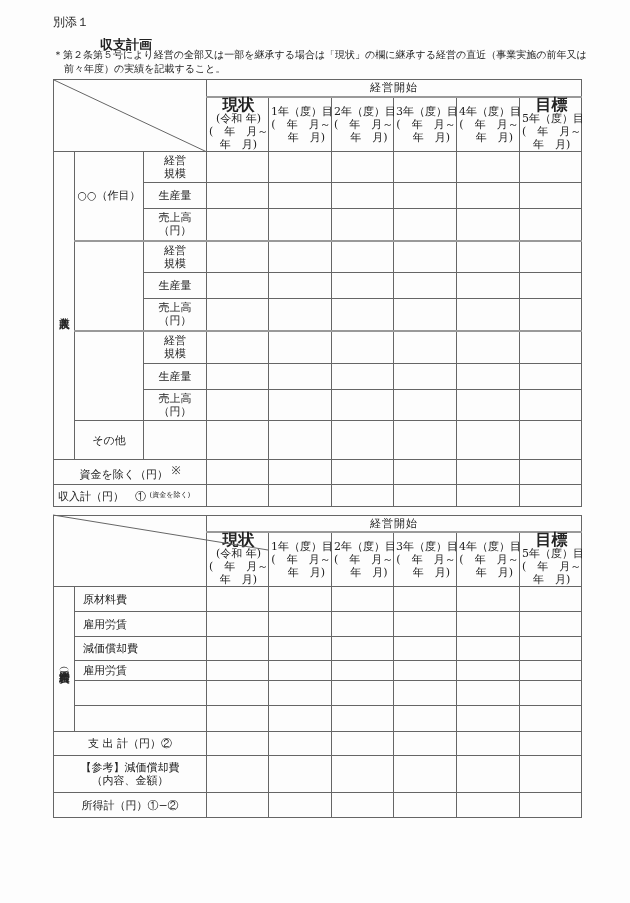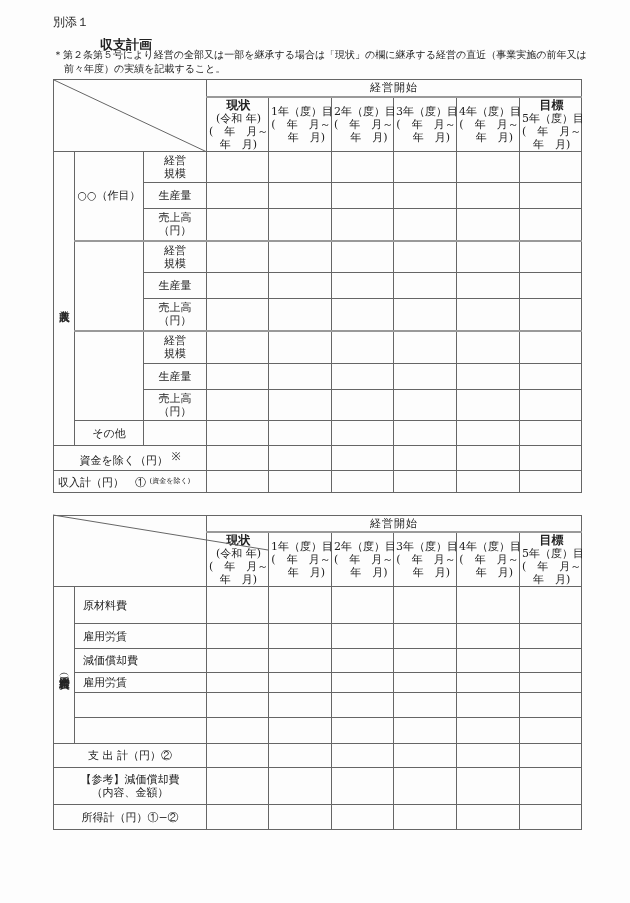--- a/index.html
+++ b/index.html
@@ -9,21 +9,21 @@
   .doc-title { position: absolute; left: 100px; top: 36px; font-size: 13px; font-weight: bold; }
   .note { position: absolute; left: 53px; top: 48px; width: 540px; font-size: 10px; line-height: 14px;
           padding-left: 11px; text-indent: -11px; }
 
   table.plan { position: absolute; left: 53px; border-collapse: collapse; table-layout: fixed; }
   table.plan td { border: 1px solid #666; padding: 0; font-size: 11px; text-align: center;
                   vertical-align: middle; line-height: 13px; }
   table.plan tr.thick-top td { border-top: 2px solid #999; }
   .hdr-start { font-size: 11.5px; letter-spacing: 1px; }
   .hdr-col { font-size: 8.5px; line-height: 11px; text-align: left; padding-left: 2px !important; }
-  .hdr-col .big { display: block; text-align: center; font-size: 12px; line-height: 14px; font-weight: bold; }
+  .hdr-col .big { display: block; text-align: center; font-size: 16px; line-height: 14px; font-weight: bold; }
   .hdr-col .line { display: block; white-space: nowrap; }
   .vert { writing-mode: vertical-rl; text-orientation: upright; font-size: 11px; letter-spacing: 0px; }
   .item { font-size: 11px; line-height: 13px; }
   .left-label { text-align: left !important; padding-left: 8px !important; }
   .sup { font-size: 7px; vertical-align: 3px; }
   .sup2 { font-size: 11px; vertical-align: 4px; }
   .diag-cell { position: relative; }
   svg.diag { position: absolute; left: 0; top: 0; overflow: visible; pointer-events: none; }
 </style>
 </head>
@@ -176,21 +176,21 @@
     <td class="item" style="white-space:pre-line">売上高
 （円）</td>
     <td></td>
         <td></td>
         <td></td>
         <td></td>
         <td></td>
         <td></td>
   </tr>
 
-  <tr style="height:25px">
+  <tr style="height:39px">
     <td class="item">その他</td>
     <td></td>
     <td></td>
         <td></td>
         <td></td>
         <td></td>
         <td></td>
         <td></td>
   </tr>
 
@@ -265,21 +265,21 @@
           <span class="line">　年　月)</span>
         </td>
     <td class="hdr-col">
           <span class="big">目標</span>
           <span class="line">5年（度）目</span>
           <span class="line">(　年　月～</span>
           <span class="line">年　月)</span>
         </td>
   </tr>
 
-  <tr style="height:37px">
+  <tr style="height:25px">
     <td rowspan="6"><span class="vert">農業経営費（円）</span></td>
     <td class="item left-label">原材料費</td>
     <td></td>
         <td></td>
         <td></td>
         <td></td>
         <td></td>
         <td></td>
   </tr>
   <tr style="height:25px">

